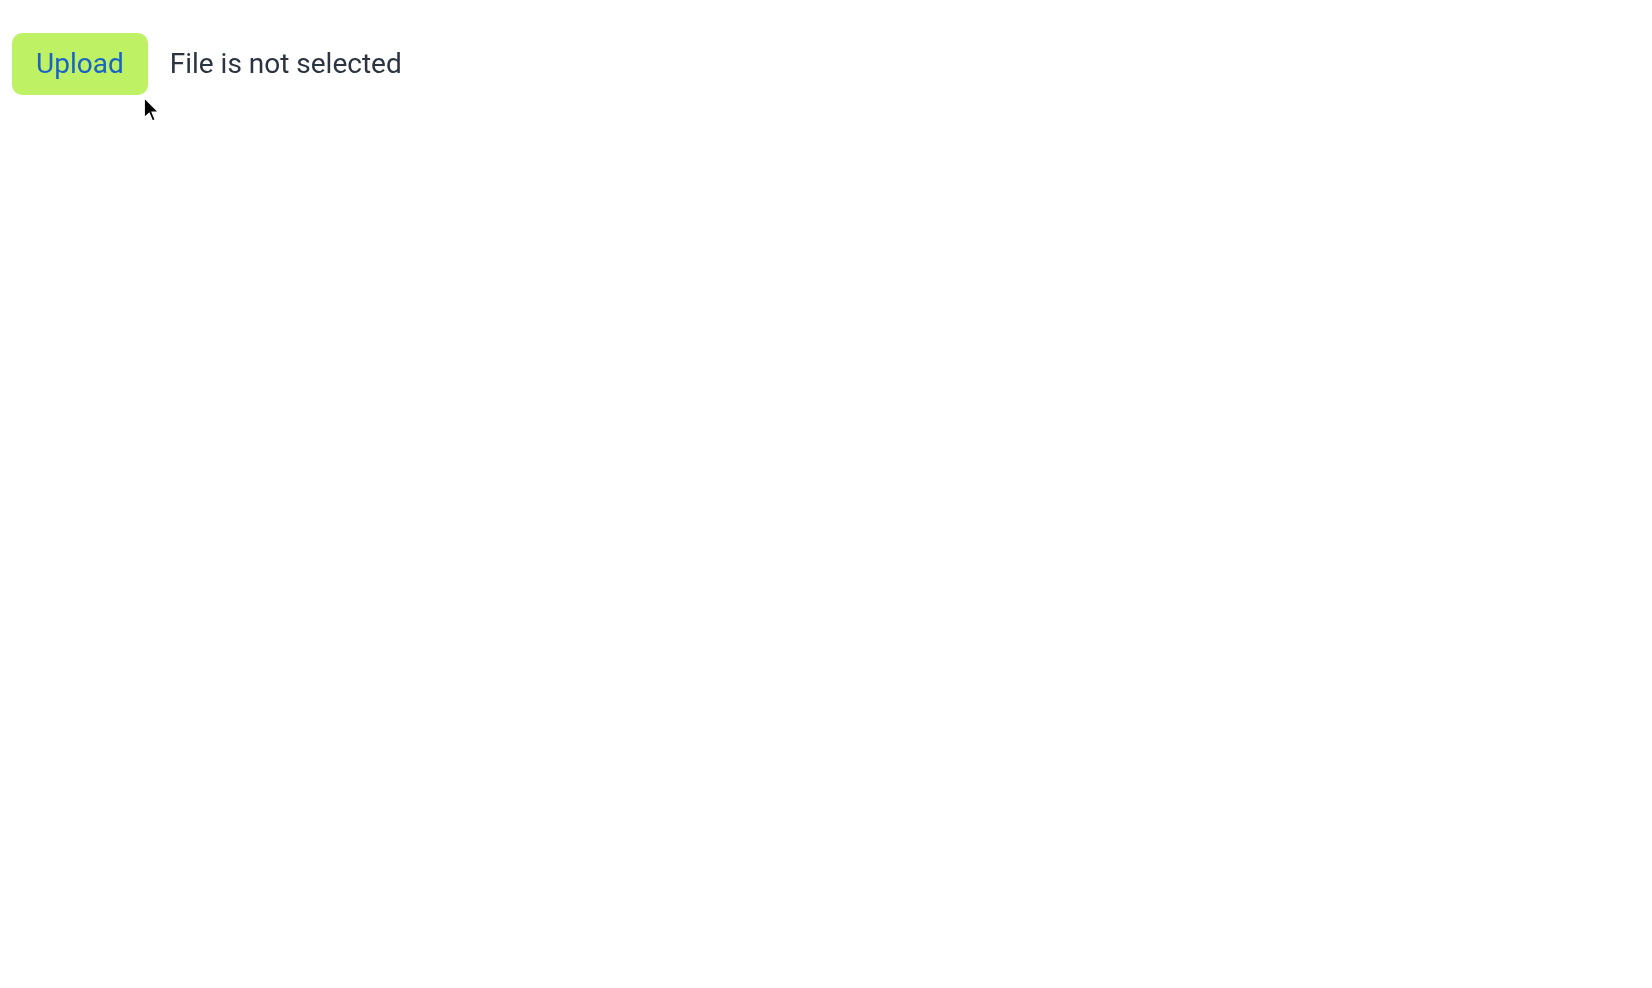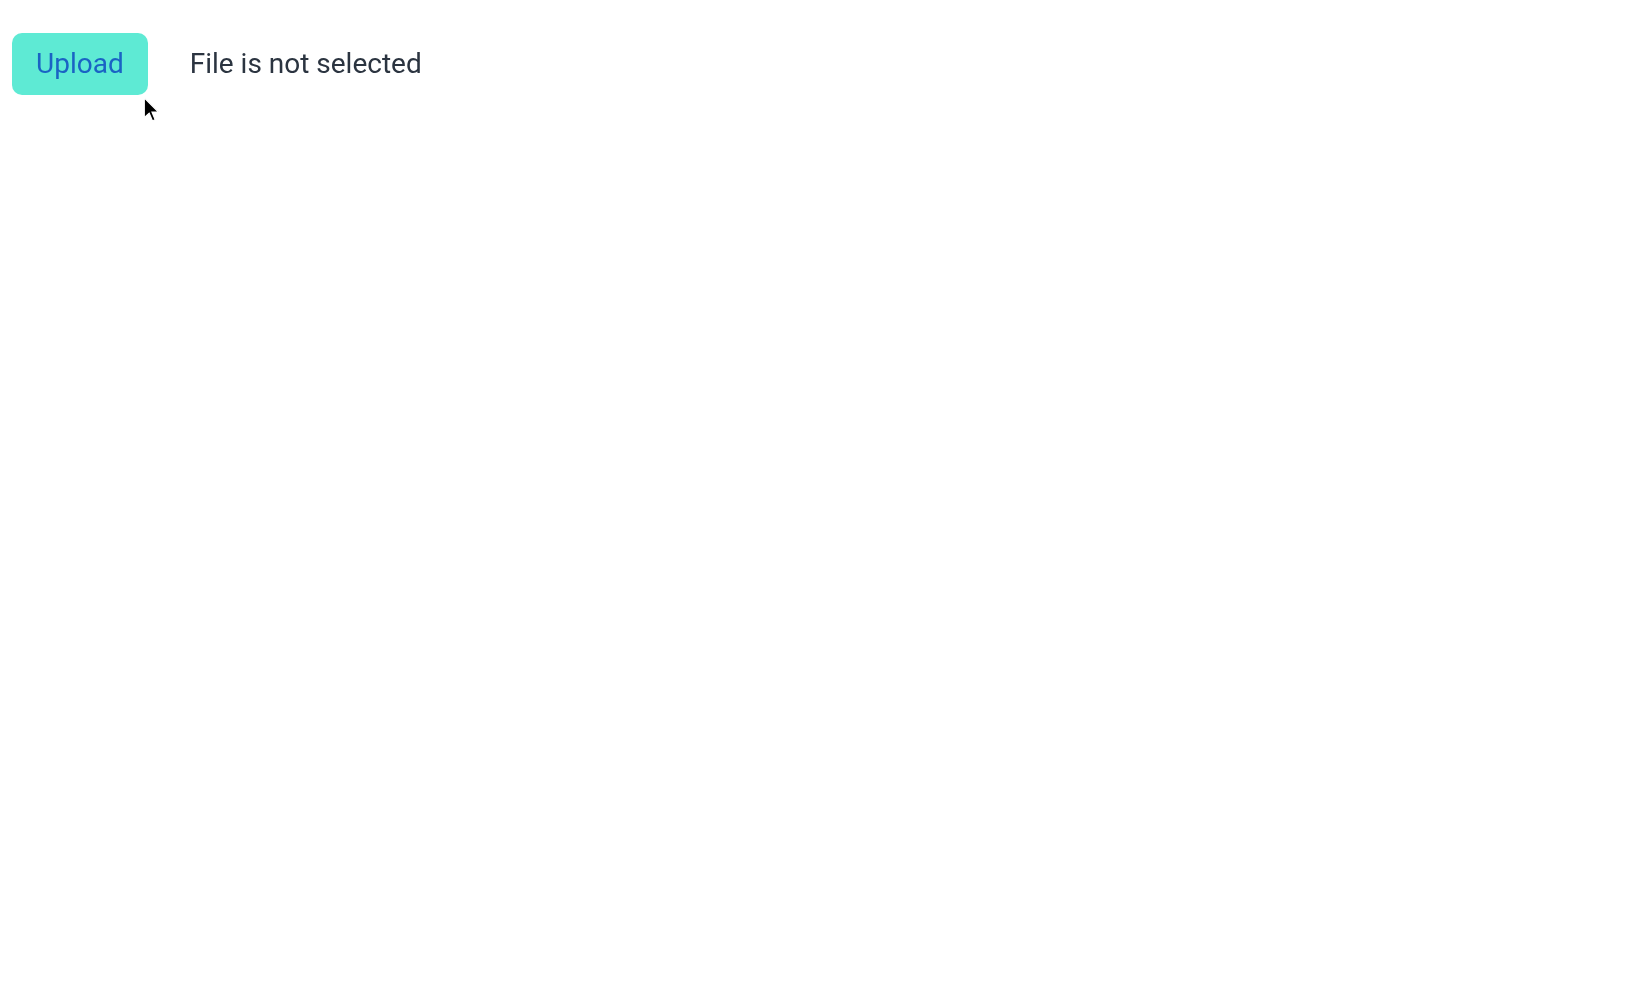--- a/index.html
+++ b/index.html
@@ -15,37 +15,36 @@
       overflow: hidden;
       position: relative;
     }
     .upload-row {
       display: flex;
       align-items: center;
       gap: 22px;
       padding: 33px 12px 0 12px;
     }
     .upload-button {
-      background: #5eead4;
+      background: #bef264;
       color: #1a63c4;
       border: none;
       border-radius: 10px;
       font-size: 28px;
       font-weight: 400;
       padding: 14px 24px;
       cursor: pointer;
       font-family: inherit;
       line-height: 1.2;
     }
     .file-status {
       font-size: 28px;
       color: #2b3440;
       font-weight: 400;
       line-height: 1.2;
-      margin-left: 20px;
     }
     .cursor {
       position: absolute;
       left: 144px;
       top: 98px;
       width: 18px;
       height: 26px;
       pointer-events: none;
     }
   </style>

